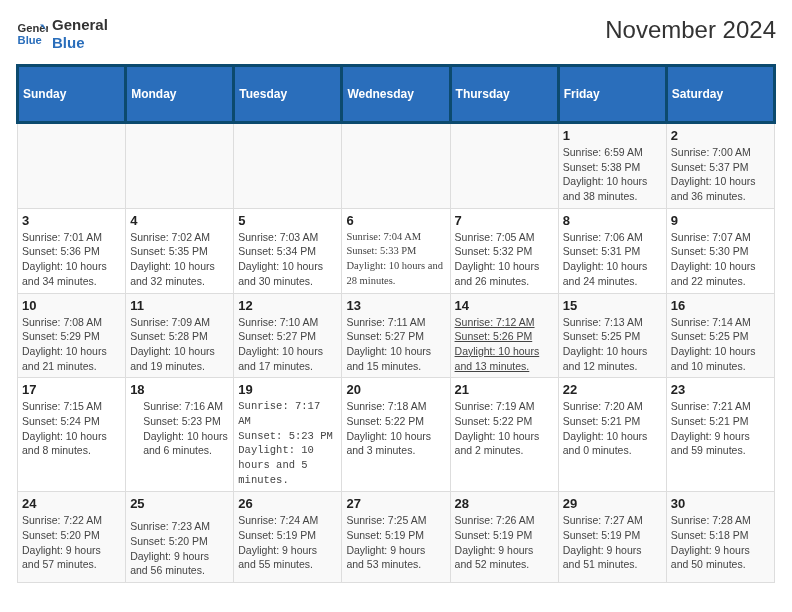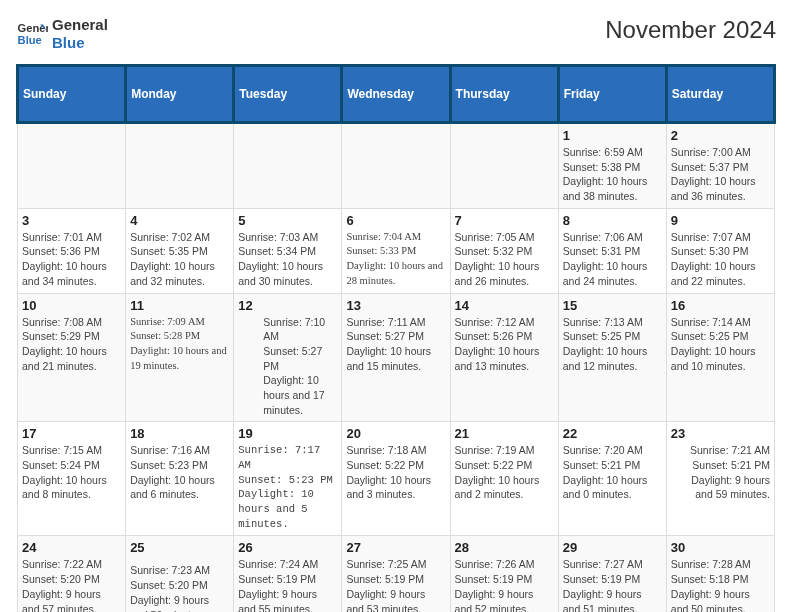--- a/index.html
+++ b/index.html
@@ -178,39 +178,39 @@
       </tr>
       <tr>
         <td>
           <span class="day-num">10</span>
           <div class="day-info" style="white-space: pre-line;">Sunrise: 7:08 AM
 Sunset: 5:29 PM
 Daylight: 10 hours and 21 minutes.</div>
         </td>
         <td>
           <span class="day-num">11</span>
-          <div class="day-info" style="white-space: pre-line; font-family: Liberation Serif, serif;">Sunrise: 7:09 AM
+          <div class="day-info" style="white-space: pre-line;">Sunrise: 7:09 AM
 Sunset: 5:28 PM
 Daylight: 10 hours and 19 minutes.</div>
         </td>
         <td>
           <span class="day-num">12</span>
-          <div class="day-info" style="white-space: pre-line; margin-left: 25px;">Sunrise: 7:10 AM
+          <div class="day-info" style="white-space: pre-line;">Sunrise: 7:10 AM
 Sunset: 5:27 PM
 Daylight: 10 hours and 17 minutes.</div>
         </td>
         <td>
           <span class="day-num">13</span>
           <div class="day-info" style="white-space: pre-line;">Sunrise: 7:11 AM
 Sunset: 5:27 PM
 Daylight: 10 hours and 15 minutes.</div>
         </td>
         <td>
           <span class="day-num">14</span>
-          <div class="day-info" style="white-space: pre-line;">Sunrise: 7:12 AM
+          <div class="day-info" style="white-space: pre-line; text-decoration: underline;">Sunrise: 7:12 AM
 Sunset: 5:26 PM
 Daylight: 10 hours and 13 minutes.</div>
         </td>
         <td>
           <span class="day-num">15</span>
           <div class="day-info" style="white-space: pre-line;">Sunrise: 7:13 AM
 Sunset: 5:25 PM
 Daylight: 10 hours and 12 minutes.</div>
         </td>
         <td>
@@ -222,21 +222,21 @@
       </tr>
       <tr>
         <td>
           <span class="day-num">17</span>
           <div class="day-info" style="white-space: pre-line;">Sunrise: 7:15 AM
 Sunset: 5:24 PM
 Daylight: 10 hours and 8 minutes.</div>
         </td>
         <td>
           <span class="day-num">18</span>
-          <div class="day-info" style="white-space: pre-line;">Sunrise: 7:16 AM
+          <div class="day-info" style="white-space: pre-line; margin-left: 13px;">Sunrise: 7:16 AM
 Sunset: 5:23 PM
 Daylight: 10 hours and 6 minutes.</div>
         </td>
         <td>
           <span class="day-num">19</span>
           <div class="day-info" style="white-space: pre-line; font-family: Liberation Mono, monospace;">Sunrise: 7:17 AM
 Sunset: 5:23 PM
 Daylight: 10 hours and 5 minutes.</div>
         </td>
         <td>
@@ -252,21 +252,21 @@
 Daylight: 10 hours and 2 minutes.</div>
         </td>
         <td>
           <span class="day-num">22</span>
           <div class="day-info" style="white-space: pre-line;">Sunrise: 7:20 AM
 Sunset: 5:21 PM
 Daylight: 10 hours and 0 minutes.</div>
         </td>
         <td>
           <span class="day-num">23</span>
-          <div class="day-info" style="white-space: pre-line; text-align: right;">Sunrise: 7:21 AM
+          <div class="day-info" style="white-space: pre-line;">Sunrise: 7:21 AM
 Sunset: 5:21 PM
 Daylight: 9 hours and 59 minutes.</div>
         </td>
       </tr>
       <tr>
         <td>
           <span class="day-num">24</span>
           <div class="day-info" style="white-space: pre-line;">Sunrise: 7:22 AM
 Sunset: 5:20 PM
 Daylight: 9 hours and 57 minutes.</div>

